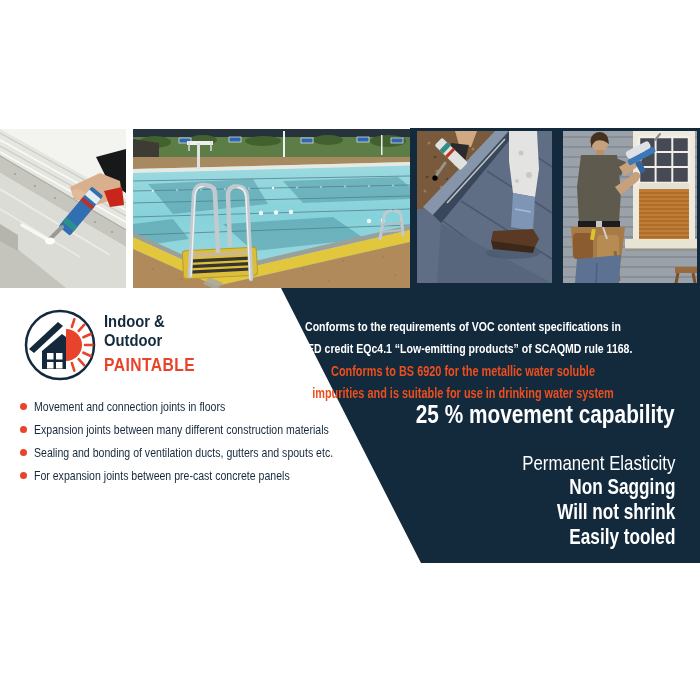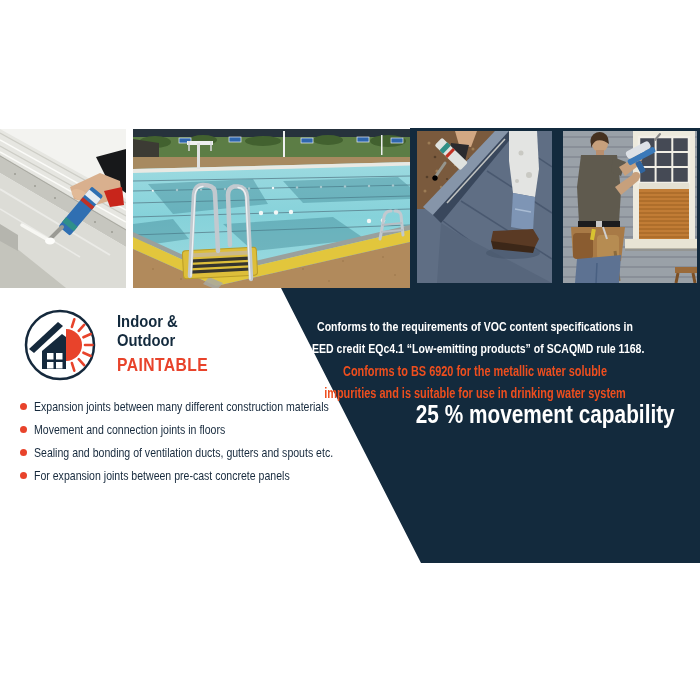--- a/index.html
+++ b/index.html
@@ -9,30 +9,30 @@
     --navy:#132a3d; --red:#e8432b; --orange:#ee4e1e;
   }
   .abs{position:absolute;}
   svg{display:block;}
   
   #navy-shape{left:0;top:0;width:700px;height:700px;pointer-events:none;}
   
   .photo{overflow:hidden;}
   
   #badge-icon{left:22px;top:307px;width:76px;height:76px;}
-  #badge-text{left:117px;top:313px;line-height:1.1;}
+  #badge-text{left:104px;top:313px;line-height:1.1;}
   .badge-title{color:var(--navy);font-weight:bold;font-size:17px;transform:scaleX(.87);transform-origin:left center;white-space:nowrap;}
   .badge-sub{color:var(--red);font-weight:bold;font-size:18px;letter-spacing:.5px;margin-top:6px;transform:scaleX(.87);transform-origin:left center;white-space:nowrap;}
   
   #app-list{left:20px;top:399px;width:380px;margin:0;padding:0;list-style:none;}
   #app-list li{display:flex;align-items:flex-start;margin-bottom:9px;height:14px;}
   .dot{flex:0 0 auto;width:7px;height:7px;border-radius:50%;background:var(--red);margin:4px 7px 0 0;}
   .app-text{color:#16293c;font-size:13.2px;white-space:nowrap;transform:scaleX(.8);transform-origin:left center;}
   
-  .cert{left:255px;top:316px;width:440px;text-align:center;}
+  .cert{left:243px;top:316px;width:440px;text-align:center;}
   .cert-line{color:#fff;font-weight:bold;font-size:13.5px;line-height:21.5px;white-space:nowrap;transform:scaleX(.78);transform-origin:center;}
   .cert-line.orange{color:var(--orange);font-size:14px;}
   .cert-line.gap{margin-top:2px;}
   #movement{right:25px;top:399px;color:#fff;font-weight:bold;font-size:26px;white-space:nowrap;transform:scaleX(.8);transform-origin:right center;}
   #features{right:25px;top:450px;text-align:right;}
   .feat{color:#fff;font-size:21px;line-height:25px;white-space:nowrap;transform:scaleX(.8);transform-origin:right center;}
   .feat.bold{font-weight:bold;font-size:21.5px;}
 </style>
 </head>
 <body>
@@ -363,38 +363,44 @@
   </svg>
   <div id="badge-text" class="abs">
     <div class="badge-title">Indoor &amp;</div>
     <div class="badge-title">Outdoor</div>
     <div class="badge-sub">PAINTABLE</div>
   </div>
 
   <ul id="app-list" class="abs">
     <li>
         <span class="dot"></span>
-        <span class="app-text">Expansion joints between many different construction materials</span>
+        <span class="app-text">Movement and connection joints in floors</span>
       </li>
     <li>
         <span class="dot"></span>
-        <span class="app-text">Movement and connection joints in floors</span>
+        <span class="app-text">Expansion joints between many different construction materials</span>
       </li>
     <li>
         <span class="dot"></span>
         <span class="app-text">Sealing and bonding of ventilation ducts, gutters and spouts etc.</span>
       </li>
     <li>
         <span class="dot"></span>
         <span class="app-text">For expansion joints between pre-cast concrete panels</span>
       </li>
   </ul>
 
   <div class="abs cert">
     <div class="cert-line">Conforms to the requirements of VOC content specifications in</div>
     <div class="cert-line">LEED credit EQc4.1 “Low-emitting products” of SCAQMD rule 1168.</div>
     <div class="cert-line orange gap">Conforms to BS 6920 for the metallic water soluble</div>
     <div class="cert-line orange">impurities and is suitable for use in drinking water system</div>
   </div>
   <div id="movement" class="abs">25 % movement capability</div>
 
+  <div id="features" class="abs">
+    <div class="feat">Permanent Elasticity</div>
+    <div class="feat bold">Non Sagging</div>
+    <div class="feat bold">Will not shrink</div>
+    <div class="feat bold">Easily tooled</div>
+  </div>
 
 </div>
 
 </body></html>

